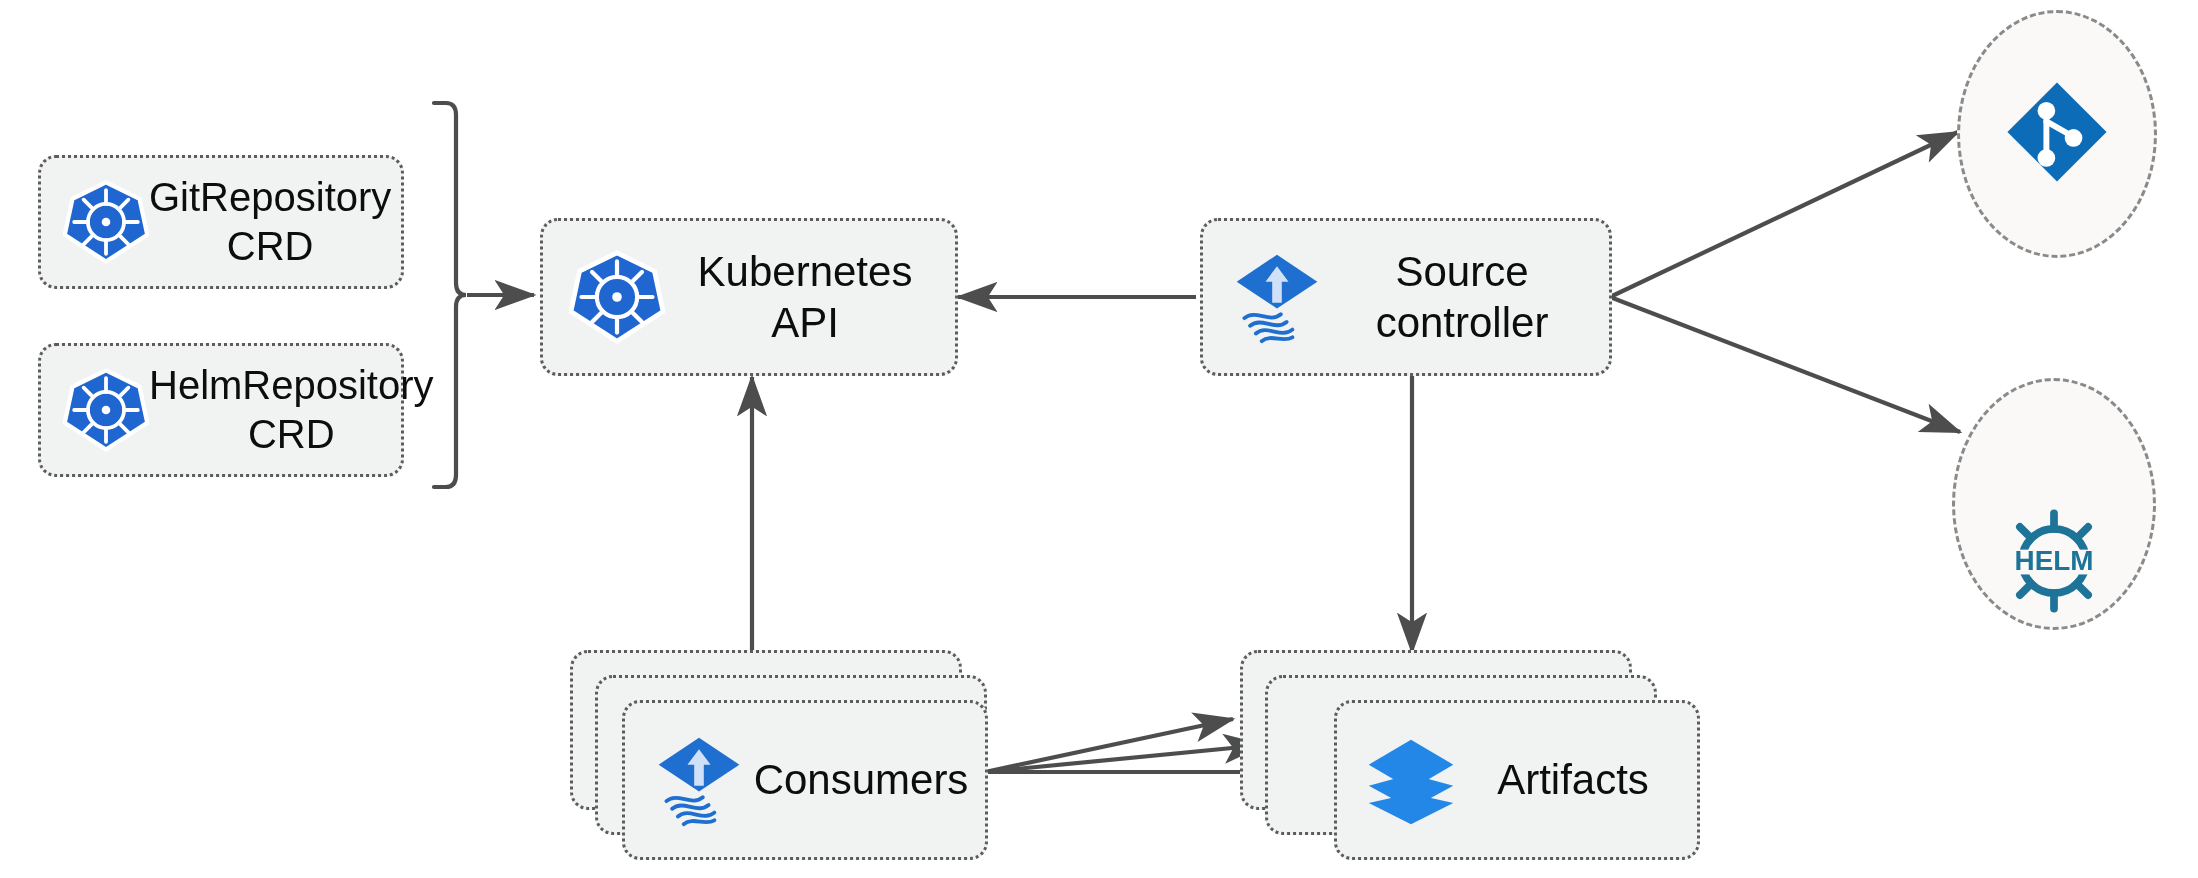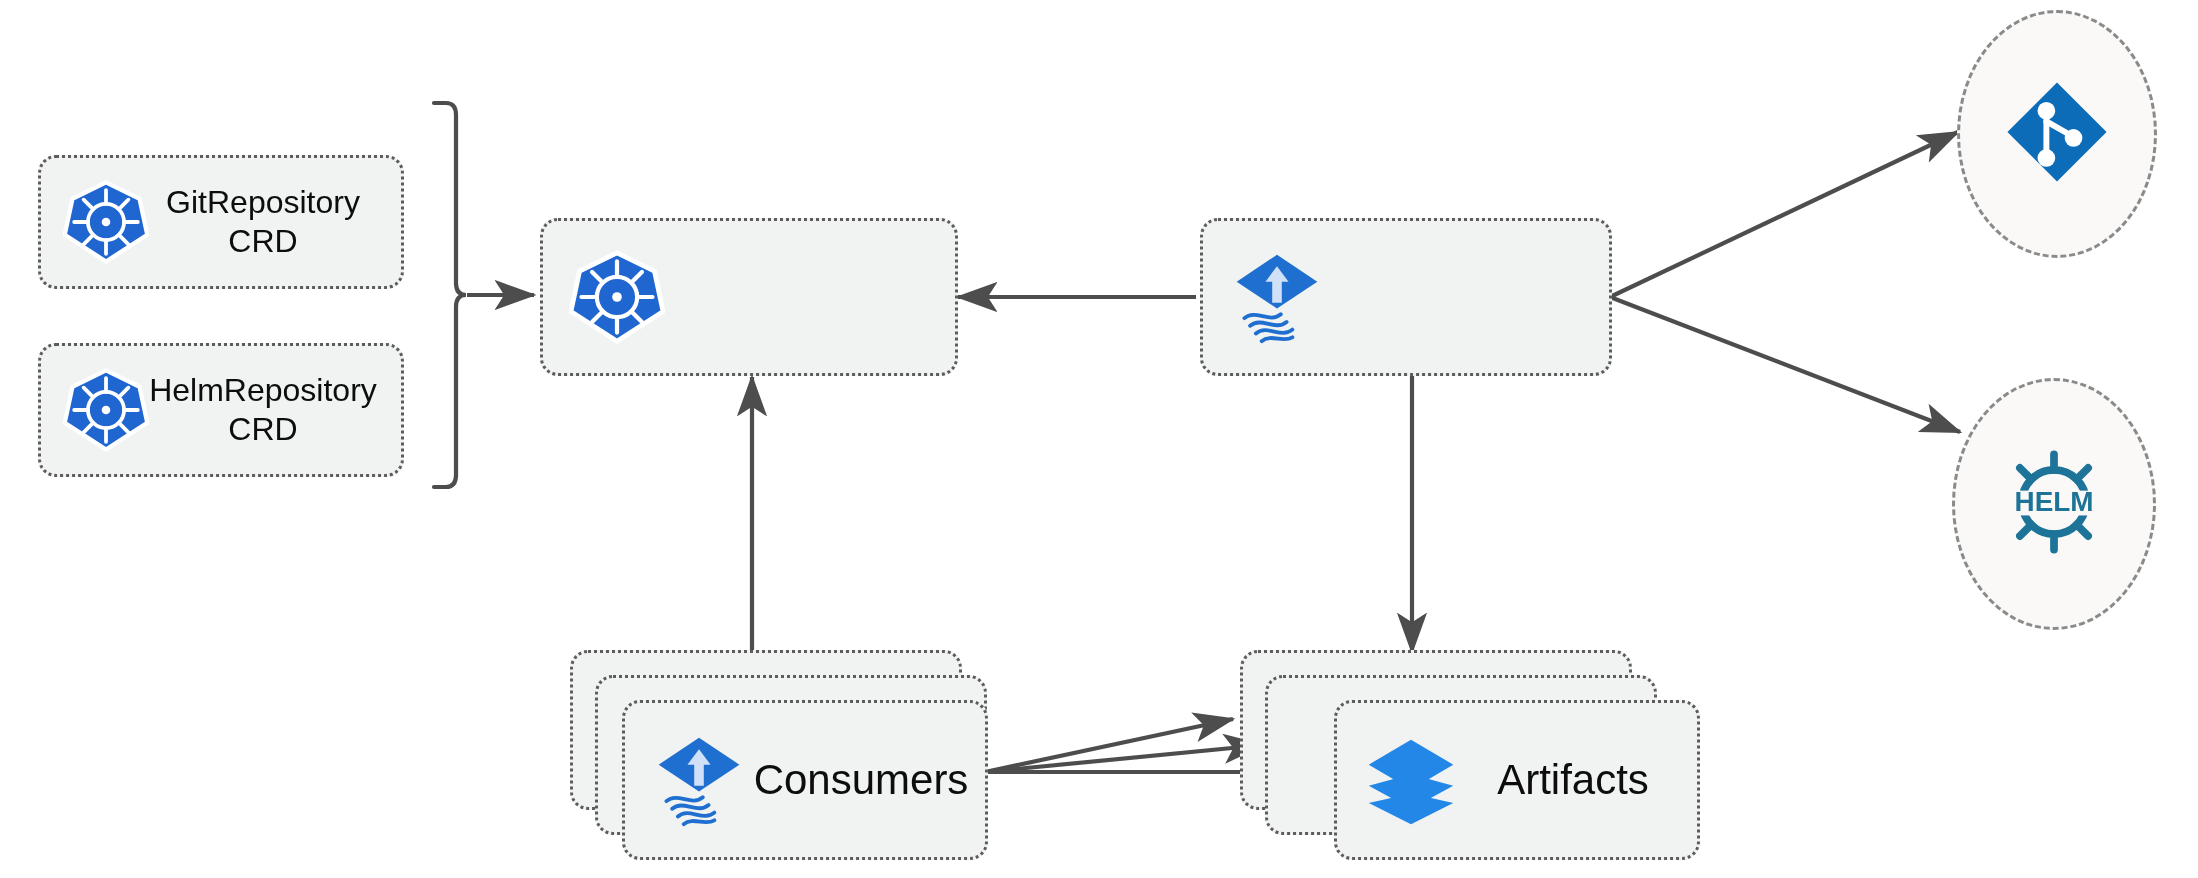--- a/index.html
+++ b/index.html
@@ -10,21 +10,21 @@
 
   .node{position:absolute;box-sizing:border-box;background:#f1f2f2;
         border:3px dotted #5c5c5c;border-radius:18px;
         display:flex;align-items:center;}
   .node .ic{flex:0 0 auto;display:flex;align-items:center;justify-content:center;}
   .node .lbl{flex:1 1 auto;text-align:center;color:#0d0d0d;line-height:1.22;
              white-space:pre-line;}
 
   .crd{width:366px;height:134px;padding:0 10px 0 22px;}
   .crd .ic{width:86px;height:86px;}
-  .crd .lbl{font-size:32px;padding-right:14px;}
+  .crd .lbl{font-size:40px;padding-right:14px;}
 
   .wide{height:158px;padding:0 10px 0 26px;}
   .wide .ic{width:96px;height:96px;}
   .wide .lbl{font-size:42px;}
 
   .stackbox{position:absolute;box-sizing:border-box;background:#f1f2f2;
             border:3px dotted #5c5c5c;border-radius:18px;}
 
   .circ{position:absolute;box-sizing:border-box;border:3px dashed #8a8a8a;
         border-radius:50%;background:#faf9f7;
@@ -119,53 +119,56 @@
           <line x1="13" y1="50" x2="29" y2="50"></line>
           <line x1="71" y1="50" x2="87" y2="50"></line>
           <line x1="24" y1="24" x2="35" y2="35"></line>
           <line x1="65" y1="65" x2="76" y2="76"></line>
           <line x1="76" y1="24" x2="65" y2="35"></line>
           <line x1="35" y1="65" x2="24" y2="76"></line>
         </g>
         <circle cx="50" cy="50" r="5" fill="#ffffff"></circle>
       </svg>
     </span>
+    <span class="lbl">Kubernetes API</span>
   </div>
 
   <div class="node wide" style="left:1200px;top:218px;width:412px;">
     <span class="ic">
       <svg viewBox="0 0 100 100" width="100" height="100">
         <polygon points="50,6 92,34 50,62 8,34" fill="#1f6fd0"></polygon>
         <path d="M50,18 L62,34 L55,34 L55,56 L45,56 L45,34 L38,34 Z" fill="#cfe0f7"></path>
         <g stroke="#1f6fd0" stroke-width="4" fill="none" stroke-linecap="round">
           <path d="M16,72 C28,62 42,78 54,68"></path>
           <path d="M22,80 C34,70 48,86 60,76"></path>
           <path d="M28,88 C40,78 54,94 66,84"></path>
           <path d="M34,96 C44,88 56,98 66,92"></path>
         </g>
       </svg>
     </span>
+    <span class="lbl">Source
+controller</span>
   </div>
 
   <div class="circ" style="left:1957px;top:10px;width:200px;height:248px;">
     <span>
       <svg viewBox="0 0 100 100" width="118" height="118">
         <polygon points="50,8 92,50 50,92 8,50" fill="#0d6cb8"></polygon>
         <g stroke="#ffffff" stroke-width="5" fill="none" stroke-linecap="round">
           <line x1="41" y1="33" x2="41" y2="71"></line>
           <path d="M41,41 L62,53"></path>
         </g>
         <circle cx="41" cy="32" r="7.5" fill="#ffffff"></circle>
         <circle cx="41" cy="72" r="7.5" fill="#ffffff"></circle>
         <circle cx="64" cy="55" r="7.5" fill="#ffffff"></circle>
       </svg>
     </span>
   </div>
 
-  <div class="circ" style="left:1952px;top:378px;width:204px;height:252px;">
+  <div class="circ" style="left:1952px;top:378px;width:204px;height:252px;align-items:flex-end;">
     <span>
       <svg viewBox="0 0 120 120" width="124" height="124">
         <g stroke="#1d7498" stroke-width="7.5" fill="none" stroke-linecap="round">
           <circle cx="60" cy="60" r="31"></circle>
           <line x1="60" y1="14" x2="60" y2="29"></line>
           <line x1="60" y1="91" x2="60" y2="106"></line>
           <line x1="27" y1="27" x2="38" y2="38"></line>
           <line x1="82" y1="82" x2="93" y2="93"></line>
           <line x1="93" y1="27" x2="82" y2="38"></line>
           <line x1="38" y1="82" x2="27" y2="93"></line>

